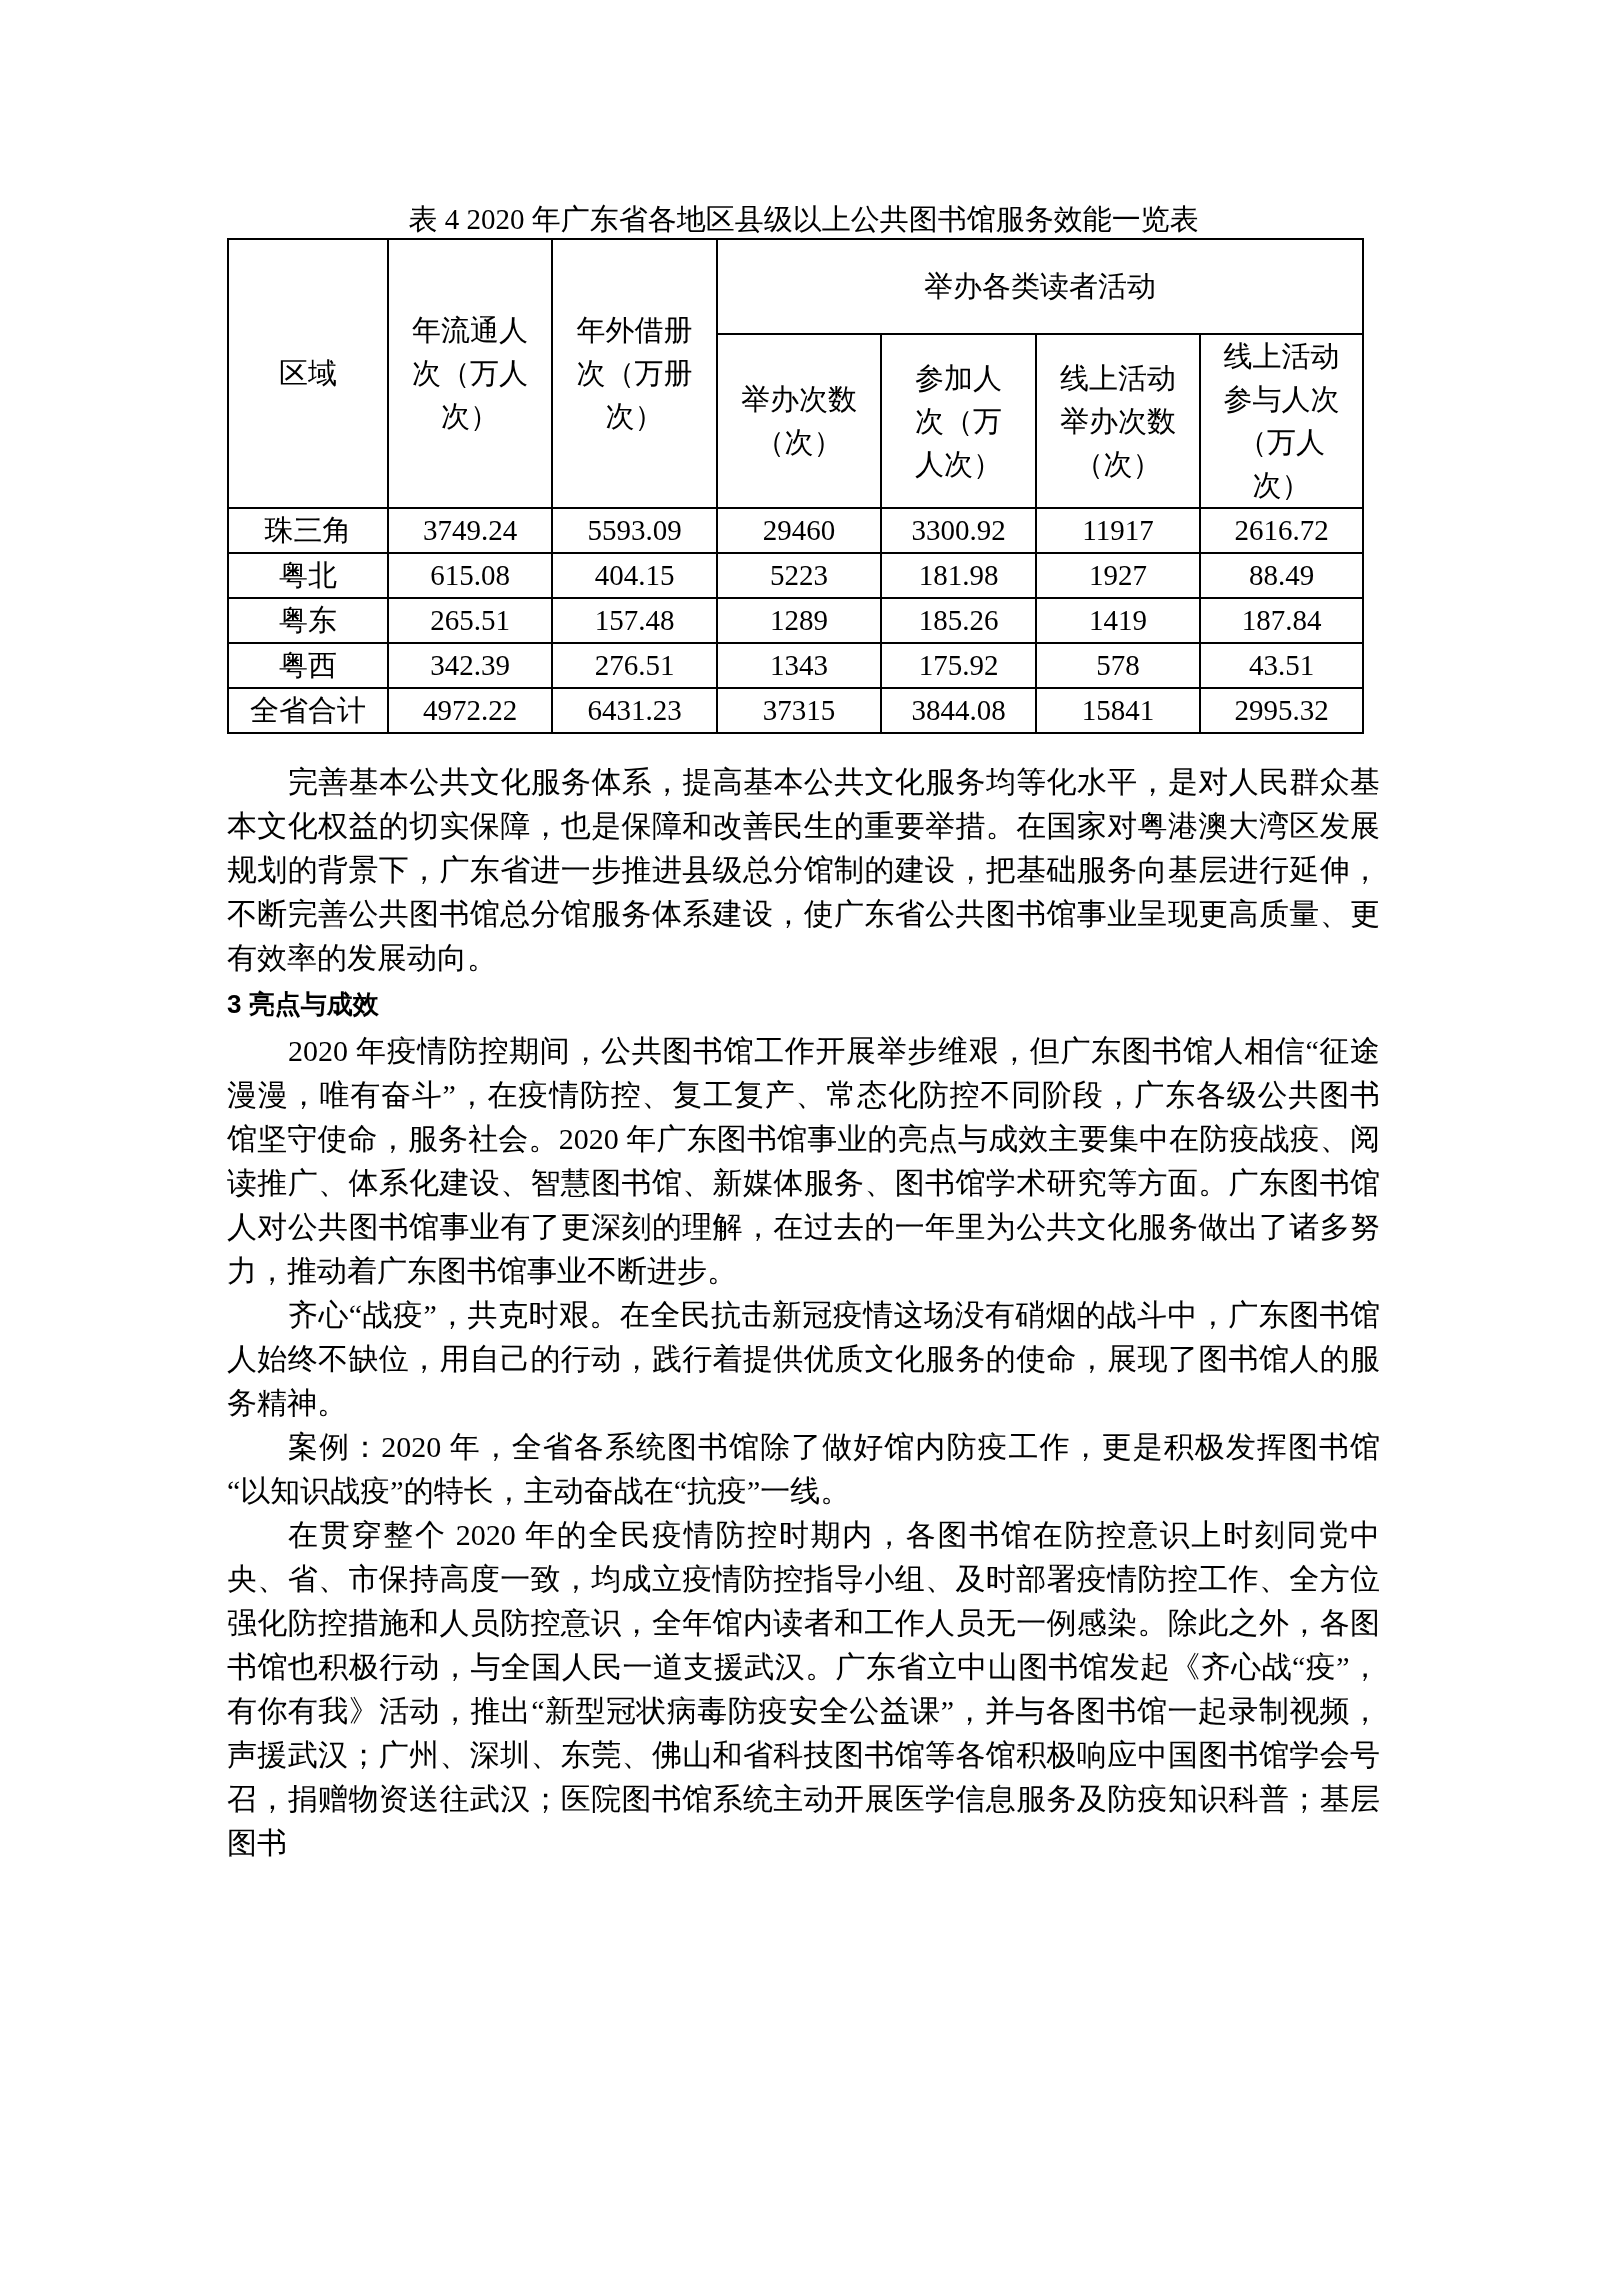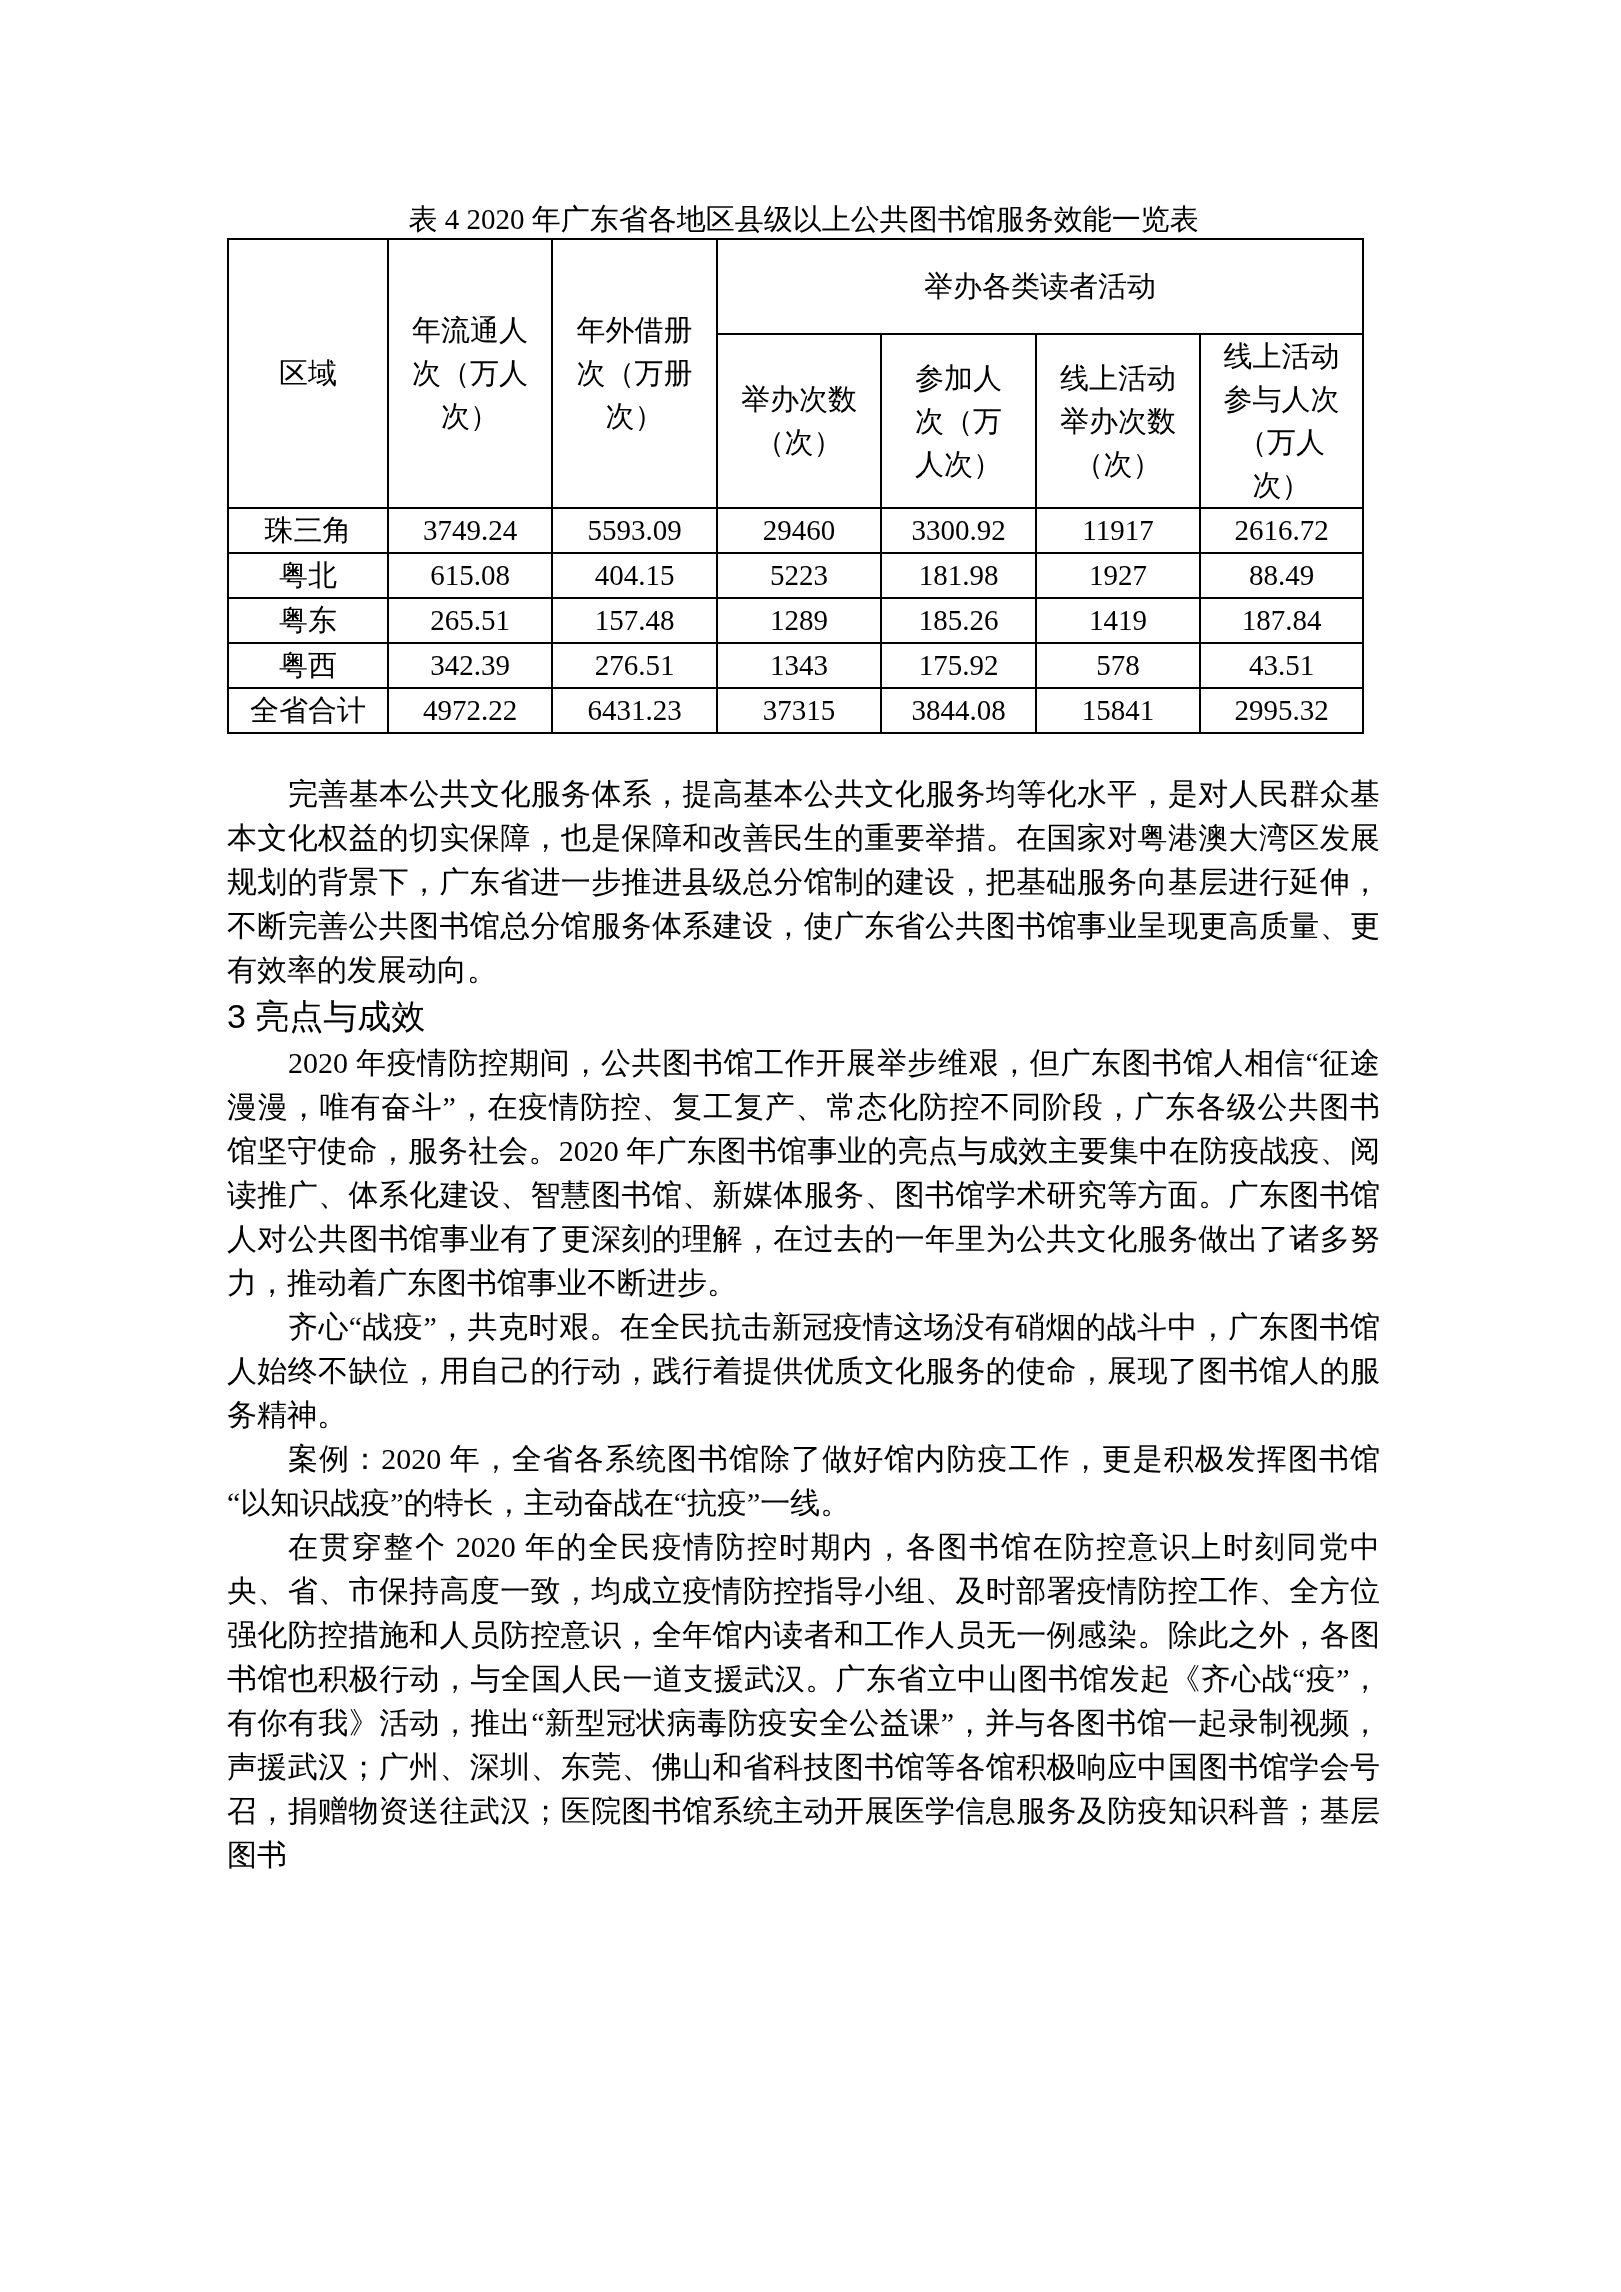--- a/index.html
+++ b/index.html
@@ -29,23 +29,23 @@
     padding: 0 21px;
     overflow: hidden;
   }
   tr.hdr-group { height: 95px; }
   tr.hdr-sub  { height: 170px; }
   tr.data-row { height: 44px; }
   .body-text p {
     font-size: 30px; line-height: 44px;
     text-align: justify; text-indent: 61px;
   }
-  .body-text p.after-table { margin-top: 38px; }
+  .body-text p.after-table { margin-top: 26px; }
   .body-text h2 {
-    font-size: 34px; line-height: 49px; font-weight: 400;
+    font-size: 26px; line-height: 49px; font-weight: 700;
     font-family: "Liberation Sans", "DejaVu Sans", sans-serif;
     text-indent: 0;
   }
 </style>
 </head>
 <body>
 
 <div class="page">
 
   <div class="table-caption">表 4 2020 年广东省各地区县级以上公共图书馆服务效能一览表</div>

